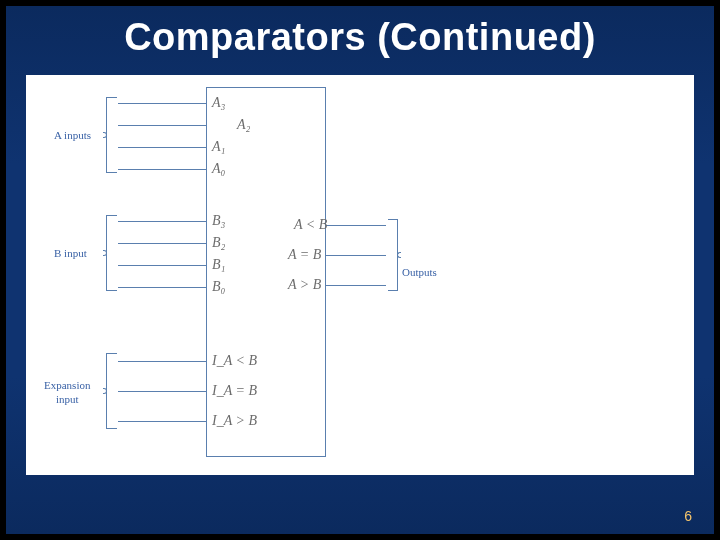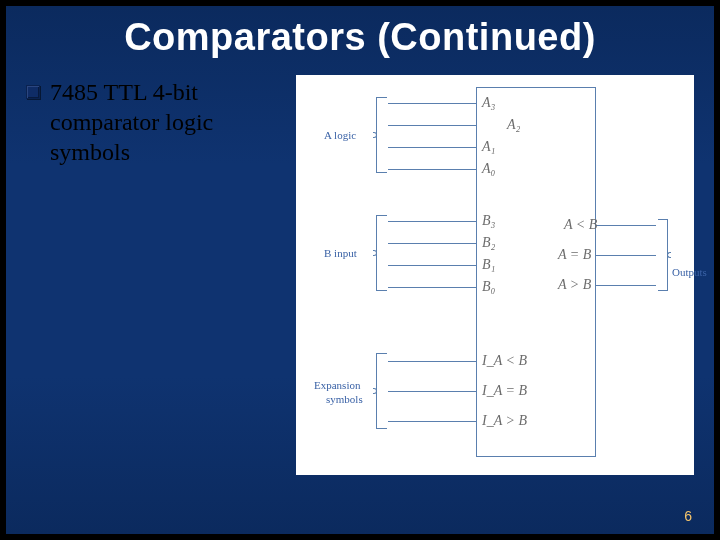--- a/index.html
+++ b/index.html
@@ -85,34 +85,30 @@
     font-family: Arial, sans-serif;
   }
 </style>
 </head>
 <body>
 
 <div class="slide">
   <h1 class="title">Comparators (Continued)</h1>
 
   <div class="row">
-    <div class="bullet-area">
-      <div class="bullet-box"></div>
-      <div class="bullet-text">7485 TTL 4-bit comparator logic symbols</div>
-    </div>
 
     <div class="figure">
       <div class="chip"></div>
 
       <div class="brace" style="left:80px; top:22px; height:76px;">
         <div class="cap-t"></div>
           <div class="cap-b"></div>
           <div class="tip"></div>
       </div>
-      <div class="lbl blue" style="left:28px; top:54px;">A logic</div>
+      <div class="lbl blue" style="left:28px; top:54px;">A inputs</div>
 
       <div class="line" style="left:92px; top:28px; width:88px;"></div>
       <div class="pin-label" style="left:186px; top:20px;">A₃</div>
       <div class="line" style="left:92px; top:50px; width:88px;"></div>
       <div class="pin-label" style="left:186px; top:42px;margin-left:25px;">A₂</div>
       <div class="line" style="left:92px; top:72px; width:88px;"></div>
       <div class="pin-label" style="left:186px; top:64px;">A₁</div>
       <div class="line" style="left:92px; top:94px; width:88px;"></div>
       <div class="pin-label" style="left:186px; top:86px;">A₀</div>
 
@@ -131,21 +127,21 @@
       <div class="pin-label" style="left:186px; top:182px;">B₁</div>
       <div class="line" style="left:92px; top:212px; width:88px;"></div>
       <div class="pin-label" style="left:186px; top:204px;text-align:right;">B₀</div>
 
       <div class="brace" style="left:80px; top:278px; height:76px;">
         <div class="cap-t"></div>
           <div class="cap-b"></div>
           <div class="tip"></div>
       </div>
       <div class="lbl blue" style="left:18px; top:304px;">Expansion</div>
-      <div class="lbl blue" style="left:30px; top:318px;">symbols</div>
+      <div class="lbl blue" style="left:30px; top:318px;">input</div>
 
       <div class="line" style="left:92px; top:286px; width:88px;"></div>
       <div class="pin-label" style="left:186px; top:278px;">I_A &lt; B</div>
       <div class="line" style="left:92px; top:316px; width:88px;"></div>
       <div class="pin-label" style="left:186px; top:308px;">I_A = B</div>
       <div class="line" style="left:92px; top:346px; width:88px;"></div>
       <div class="pin-label" style="left:186px; top:338px;">I_A &gt; B</div>
 
       <div class="line" style="left:300px; top:150px; width:60px;"></div>
       <div class="pin-label" style="left:268px; top:142px;">A &lt; B</div>

